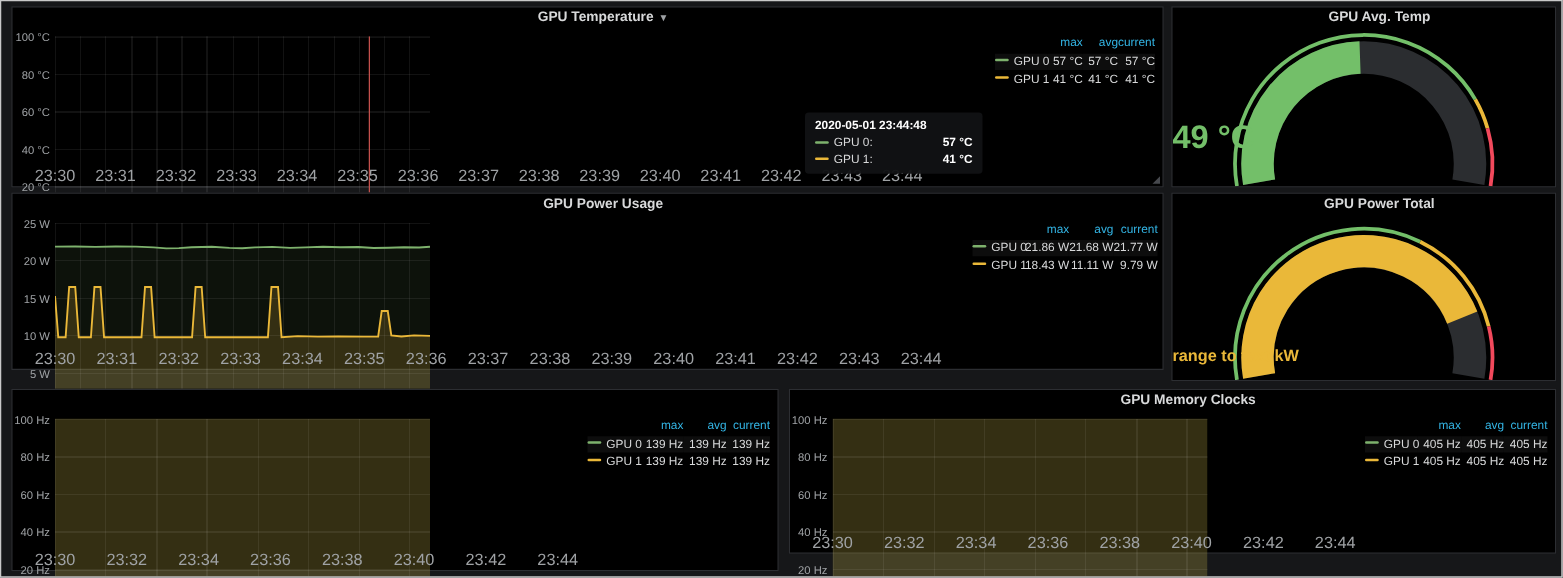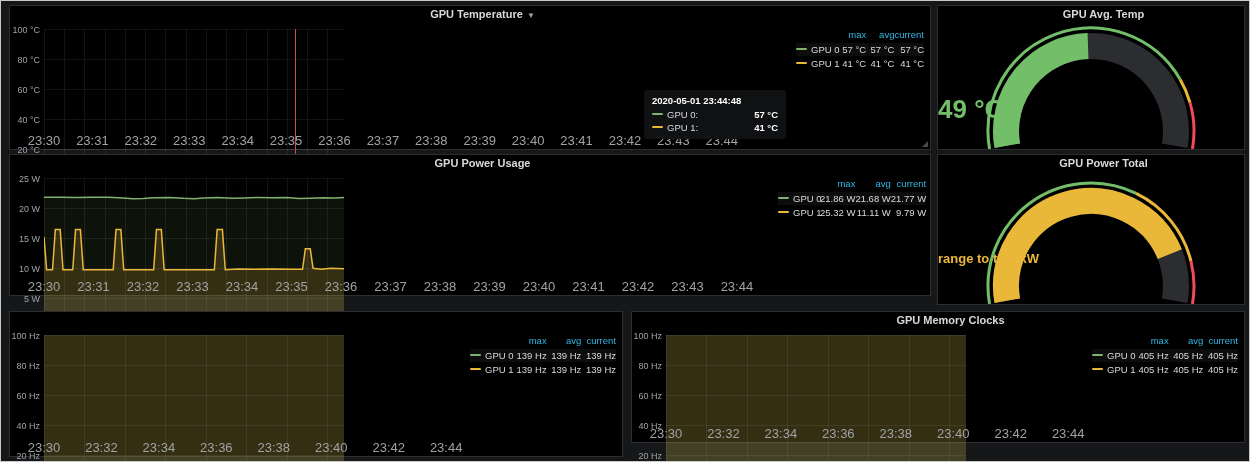--- a/index.html
+++ b/index.html
@@ -51,21 +51,21 @@
   }
   .tooltip .tt-head { font-weight:bold; color:#ffffff; margin-bottom:3px; }
   .tooltip .tt-row { display:flex; align-items:center; margin-top:2px; }
   .tooltip .tt-name { margin-right:auto; }
   .tooltip .tt-val { font-weight:bold; color:#ffffff; }
   .gauge-svg { position:absolute; left:0; top:17px; }
   .gauge-value {
     position:absolute; left:0; right:0; text-align:left; font-weight:bold;
   }
   .gv-temp { top:88px; font-size:26px; color:#73bf69; }
-  .gv-power { top:96px; font-size:13px; color:#eab839; }
+  .gv-power { top:122px; font-size:13px; color:#eab839; }
   .resize-handle {
     position:absolute; right:2px; bottom:2px; width:0; height:0;
     border-bottom:6px solid #46484d; border-left:6px solid transparent; cursor:nwse-resize;
   }
 </style>
 </head>
 <body>
 
 <div id="screen">
 
@@ -222,21 +222,21 @@
       <div class="legend legend-power">
           <span></span>
           <span class="hdr">max</span>
           <span class="hdr">avg</span>
           <span class="hdr">current</span>
           <span class="name hl"><span class="swatch" style="background:#7EB26D"></span>GPU 0</span>
           <span class="val hl">21.86 W</span>
           <span class="val hl">21.68 W</span>
           <span class="val hl">21.77 W</span>
           <span class="name"><span class="swatch" style="background:#EAB839"></span>GPU 1</span>
-          <span class="val">25.32 W</span>
+          <span class="val">18.43 W</span>
           <span class="val">11.11 W</span>
           <span class="val">9.79 W</span>
         </div>
     </div>
   </div>
 
   <div class="panel" style="left:936px; top:153px; width:308px; height:151px;">
     <div class="panel-title"><span>GPU Power Total</span></div>
     <svg class="gauge-svg" width="306" height="132" viewBox="0 0 306 132">
         <path d="M69.29134099396232 128.76009510168907 A85 85 0 1 1 236.7086590060377 128.76009510168905" fill="none" stroke="#2b2d30" stroke-width="26"></path>

